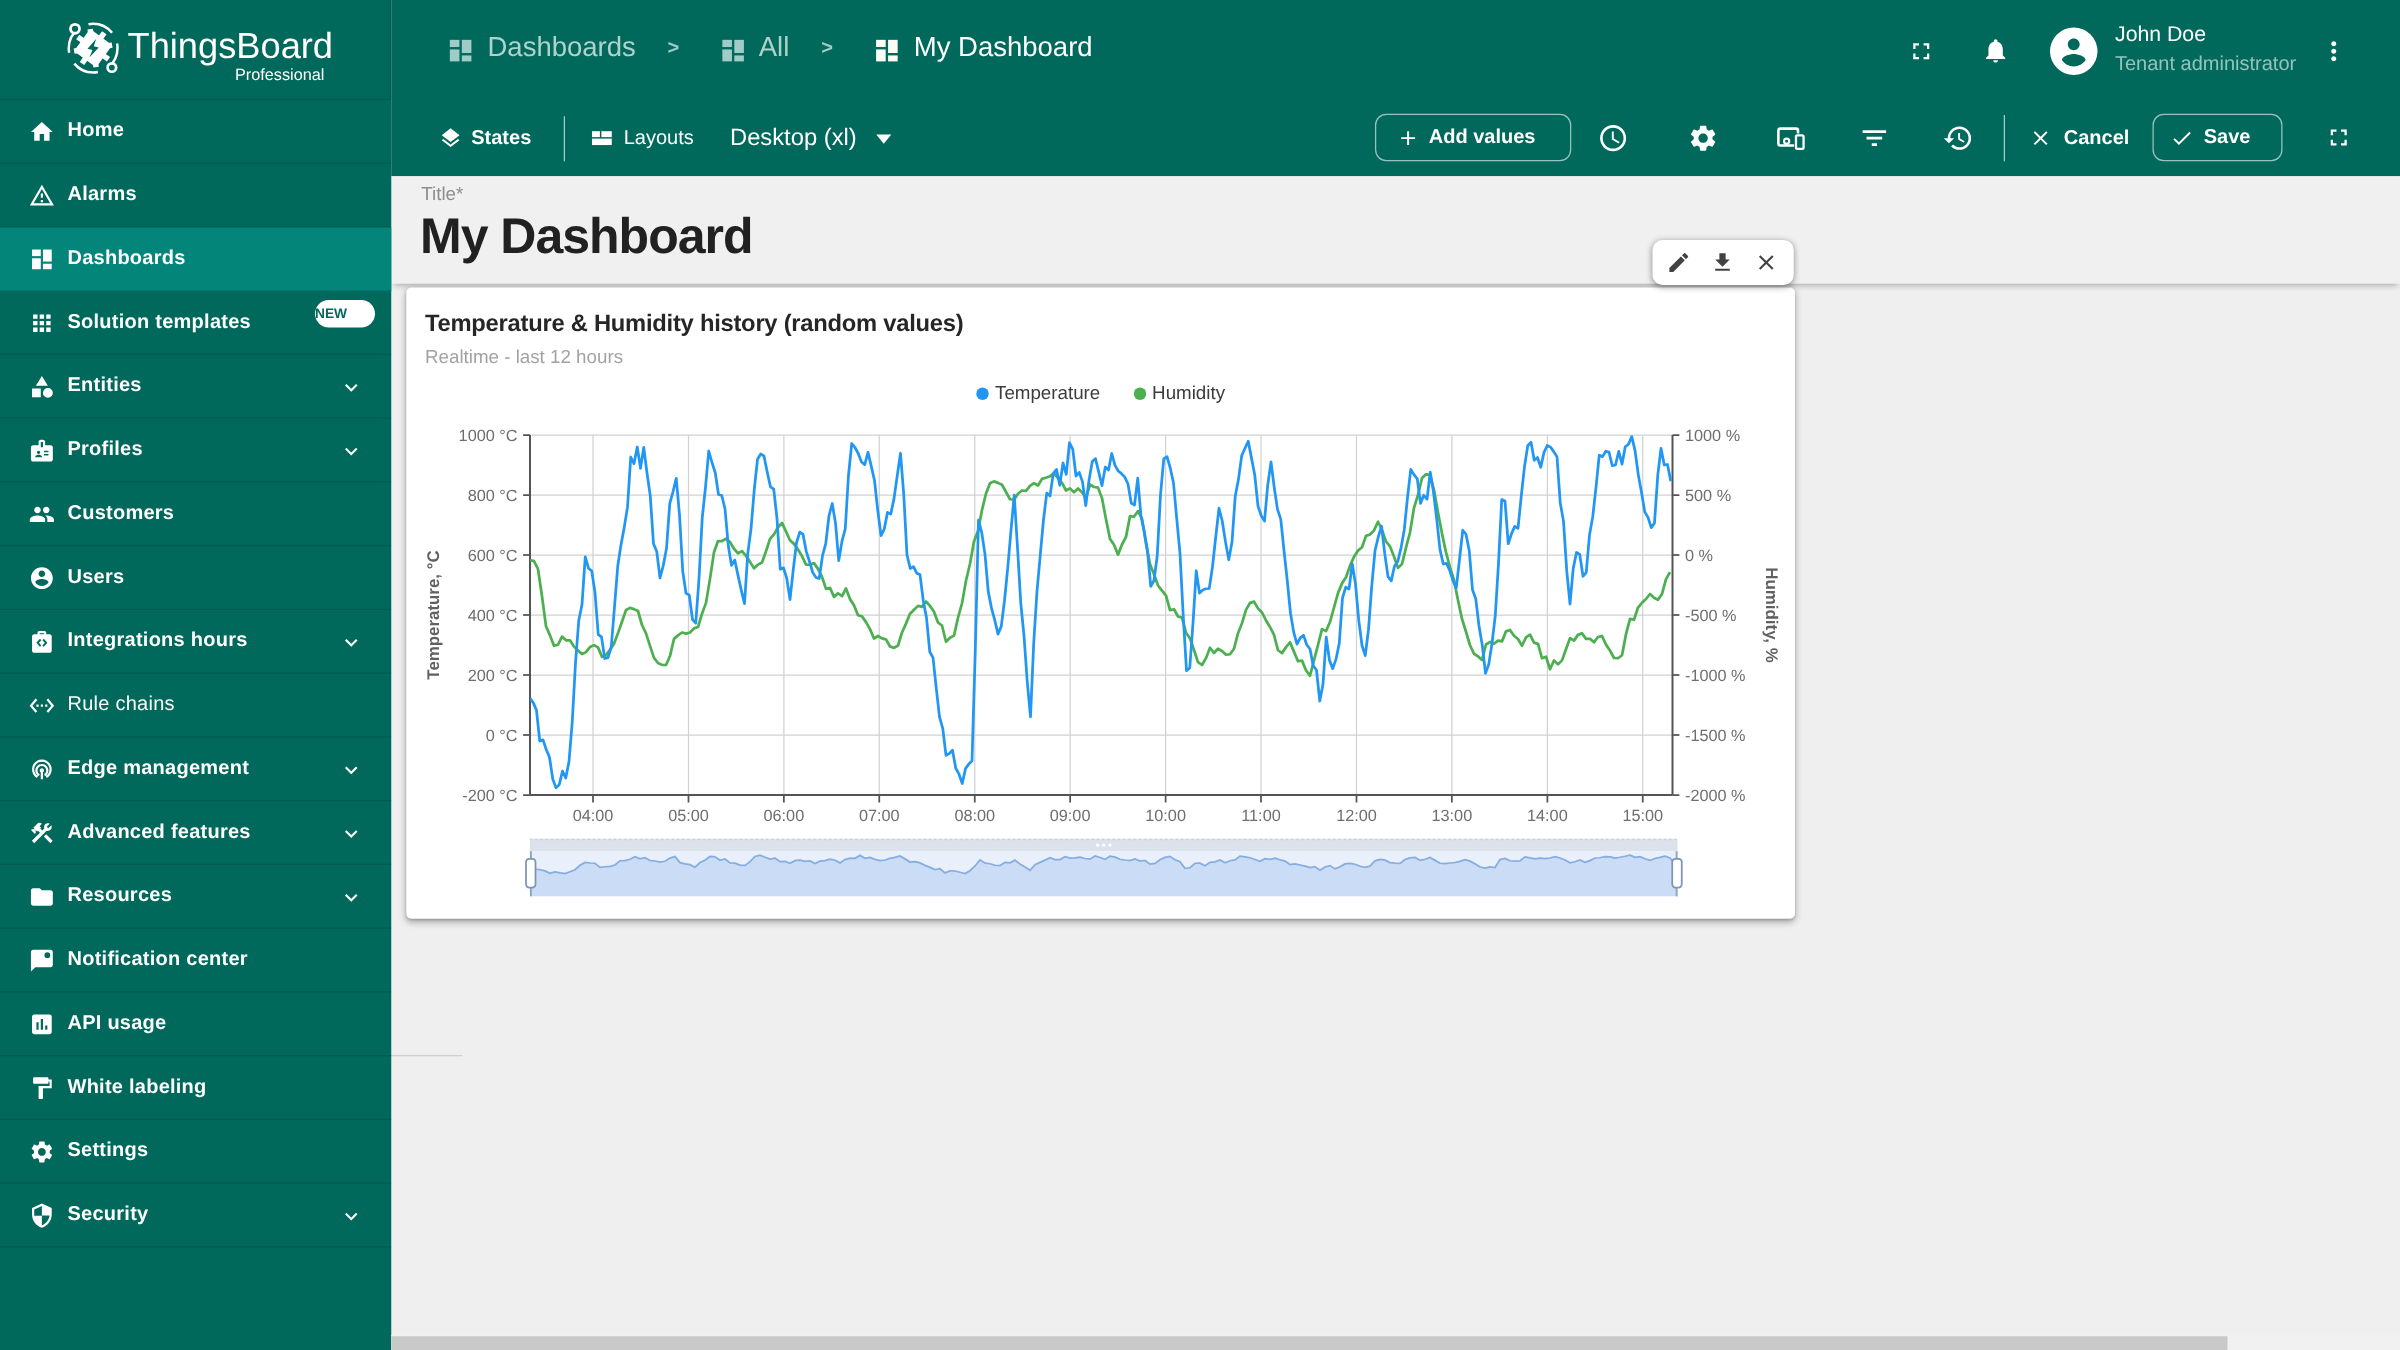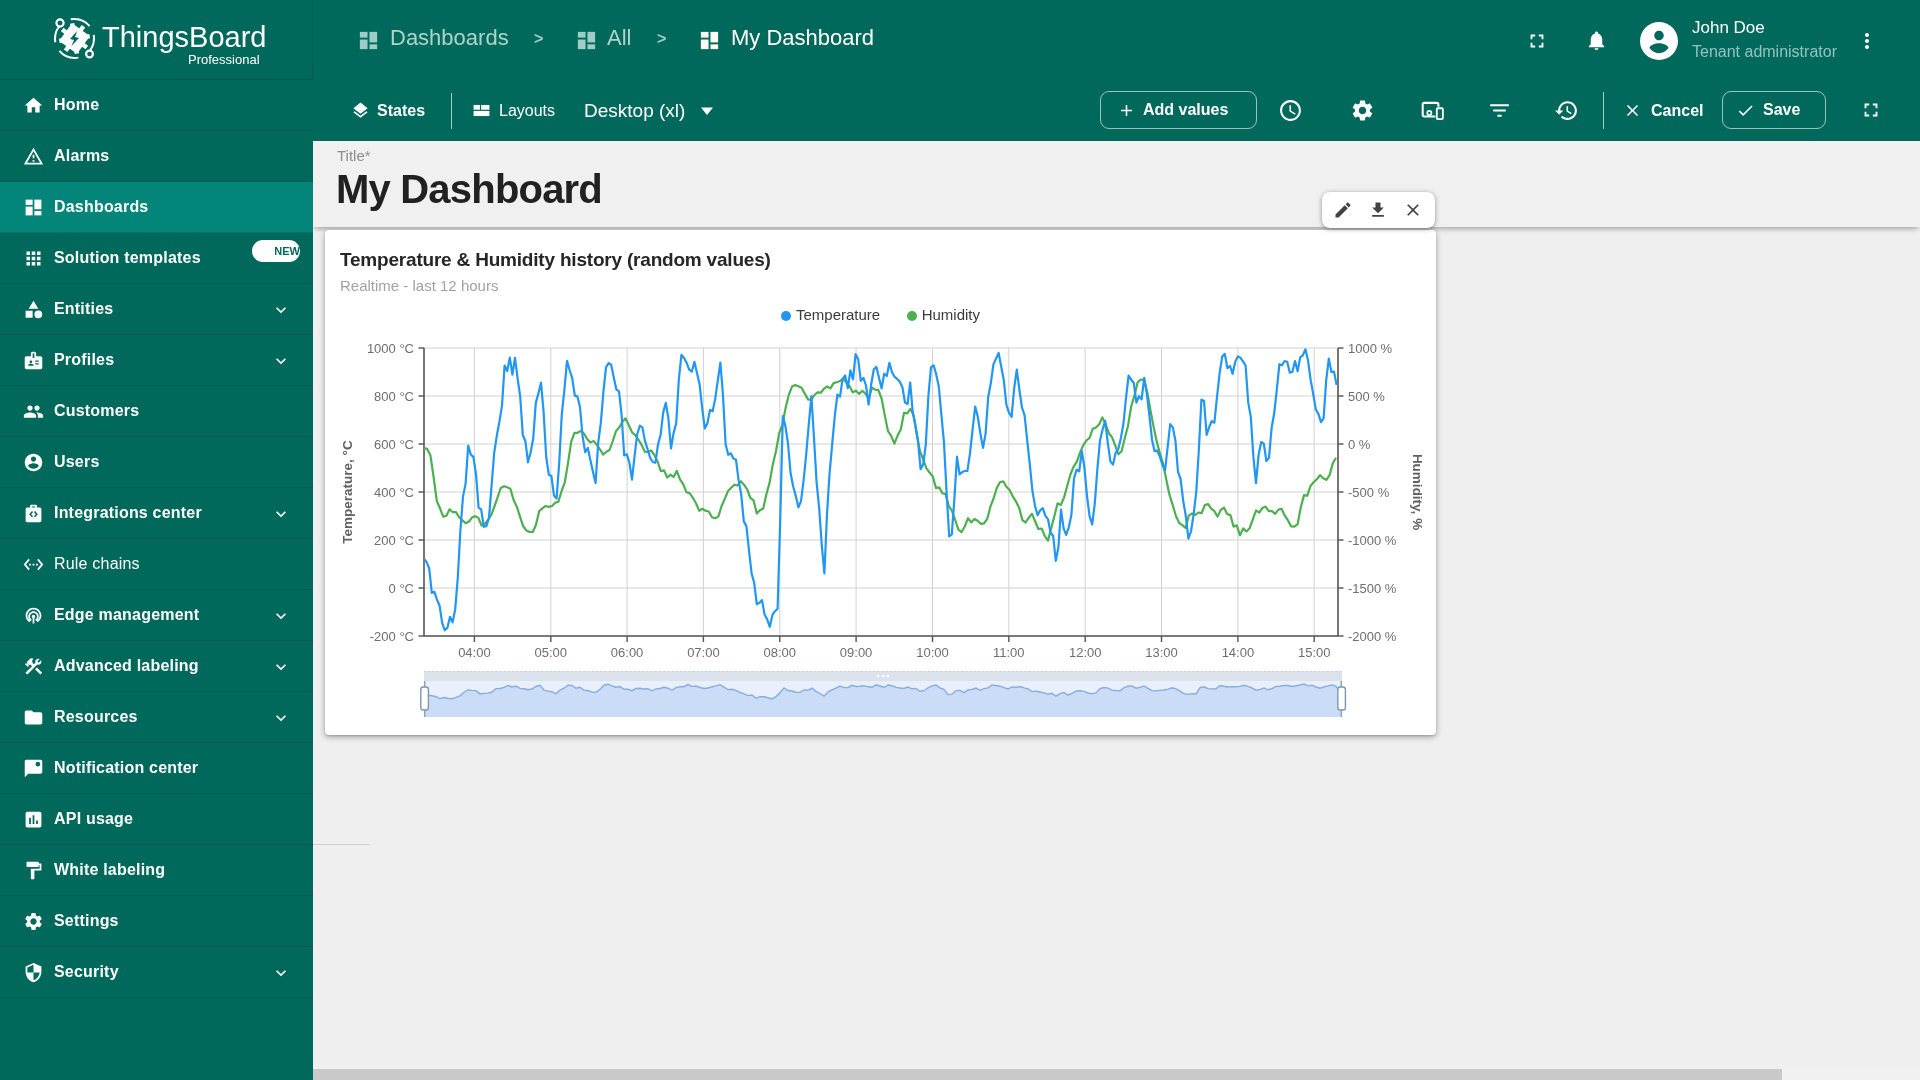--- a/index.html
+++ b/index.html
@@ -173,21 +173,21 @@
       <rect x="13" y="3" width="8" height="11"></rect>
       <rect x="13" y="16" width="8" height="5"></rect>
     </svg>
     <div style="position:absolute;left:54px;top:16px;font-size:16px;font-weight:700;color:#fff;letter-spacing:0.2px">Dashboards</div>
   </div>
 <div style="position:absolute;left:0;top:233px;width:313px;height:51px;border-bottom:1px solid rgba(0,0,0,0.13);box-sizing:border-box">
     <svg style="position:absolute;left:23px;top:15px" width="21" height="21" viewBox="0 0 24 24" fill="#fff">
       <path d="M4 8h4V4H4v4zm6 12h4v-4h-4v4zm-6 0h4v-4H4v4zm0-6h4v-4H4v4zm6 0h4v-4h-4v4zm6-10v4h4V4h-4zm-6 4h4V4h-4v4zm6 6h4v-4h-4v4zm0 6h4v-4h-4v4z"></path>
     </svg>
     <div style="position:absolute;left:54px;top:16px;font-size:16px;font-weight:700;color:#fff;letter-spacing:0.2px">Solution templates</div>
-    <div style="position:absolute;left:252px;top:7px;width:48px;height:22px;background:#fff;border-radius:11px;text-align:right;line-height:22px;font-size:11px;font-weight:700;color:#00695c">NEW</div>
+    <div style="position:absolute;left:252px;top:7px;width:48px;height:22px;background:#fff;border-radius:11px;text-align:left;line-height:22px;font-size:11px;font-weight:700;color:#00695c">NEW</div>
   </div>
 <div style="position:absolute;left:0;top:284px;width:313px;height:51px;border-bottom:1px solid rgba(0,0,0,0.13);box-sizing:border-box">
     <svg style="position:absolute;left:23px;top:15px" width="21" height="21" viewBox="0 0 24 24" fill="#fff">
       <path d="M12 2l-5.5 9h11z M17.5 17.5m-4.5 0a4.5 4.5 0 1 0 9 0 4.5 4.5 0 1 0-9 0 M3 13.5h8v8H3z"></path>
     </svg>
     <div style="position:absolute;left:54px;top:16px;font-size:16px;font-weight:700;color:#fff;letter-spacing:0.2px">Entities</div>
     <svg style="position:absolute;left:271px;top:16px" width="20" height="20" viewBox="0 0 24 24" fill="#fff">
       <path d="M16.59 8.59L12 13.17 7.41 8.59 6 10l6 6 6-6z"></path>
     </svg>
   </div>
@@ -210,21 +210,21 @@
     <svg style="position:absolute;left:23px;top:15px" width="21" height="21" viewBox="0 0 24 24" fill="#fff">
       <path d="M12 2C6.48 2 2 6.48 2 12s4.48 10 10 10 10-4.48 10-10S17.52 2 12 2zm0 3c1.66 0 3 1.34 3 3s-1.34 3-3 3-3-1.34-3-3 1.34-3 3-3zm0 14.2c-2.5 0-4.71-1.28-6-3.22.03-1.99 4-3.08 6-3.08 1.99 0 5.97 1.09 6 3.08-1.29 1.94-3.5 3.22-6 3.22z"></path>
     </svg>
     <div style="position:absolute;left:54px;top:16px;font-size:16px;font-weight:700;color:#fff;letter-spacing:0.2px">Users</div>
   </div>
 <div style="position:absolute;left:0;top:488px;width:313px;height:51px;border-bottom:1px solid rgba(0,0,0,0.13);box-sizing:border-box">
     <svg style="position:absolute;left:23px;top:15px" width="21" height="21" viewBox="0 0 24 24">
       <path fill="#fff" d="M19 5h-3V3.5C16 2.7 15.3 2 14.5 2h-5C8.7 2 8 2.7 8 3.5V5H5C3.9 5 3 5.9 3 7v13c0 1.1.9 2 2 2h14c1.1 0 2-.9 2-2V7c0-1.1-.9-2-2-2zm-9-1h4v1h-4V4z"></path>
       <path fill="#00695c" d="M10.2 9.2L7 12.8l3.2 3.6 1.3-1.2-2.2-2.4 2.2-2.4zM13.8 9.2l-1.3 1.2 2.2 2.4-2.2 2.4 1.3 1.2 3.2-3.6z"></path>
     </svg>
-    <div style="position:absolute;left:54px;top:16px;font-size:16px;font-weight:700;color:#fff;letter-spacing:0.2px">Integrations center</div>
+    <div style="position:absolute;left:54px;top:16px;font-size:16px;font-weight:700;color:#fff;letter-spacing:0.2px">Integrations hours</div>
     <svg style="position:absolute;left:271px;top:16px" width="20" height="20" viewBox="0 0 24 24" fill="#fff">
       <path d="M16.59 8.59L12 13.17 7.41 8.59 6 10l6 6 6-6z"></path>
     </svg>
   </div>
 <div style="position:absolute;left:0;top:539px;width:313px;height:51px;border-bottom:1px solid rgba(0,0,0,0.13);box-sizing:border-box">
     <svg style="position:absolute;left:23px;top:15px" width="21" height="21" viewBox="0 0 24 24" fill="#fff">
       <path d="M7.77 6.76L6.23 5.48.82 12l5.41 6.52 1.54-1.28L3.42 12l4.35-5.24zM7 13h2v-2H7v2zm10-2h-2v2h2v-2zm-6 2h2v-2h-2v2zm6.77-7.52l-1.54 1.28L20.58 12l-4.35 5.24 1.54 1.28L23.18 12l-5.41-6.52z"></path>
     </svg>
     <div style="position:absolute;left:54px;top:16px;font-size:16px;font-weight:400;color:#fff;letter-spacing:0.2px">Rule chains</div>
   </div>
@@ -234,21 +234,21 @@
     </svg>
     <div style="position:absolute;left:54px;top:16px;font-size:16px;font-weight:700;color:#fff;letter-spacing:0.2px">Edge management</div>
     <svg style="position:absolute;left:271px;top:16px" width="20" height="20" viewBox="0 0 24 24" fill="#fff">
       <path d="M16.59 8.59L12 13.17 7.41 8.59 6 10l6 6 6-6z"></path>
     </svg>
   </div>
 <div style="position:absolute;left:0;top:641px;width:313px;height:51px;border-bottom:1px solid rgba(0,0,0,0.13);box-sizing:border-box">
     <svg style="position:absolute;left:23px;top:15px" width="21" height="21" viewBox="0 0 24 24" fill="#fff">
       <path d="M13.7826 15.1719l2.1213-2.1213 5.9963 5.9962-2.1213 2.1213zM17.5 10c1.93 0 3.5-1.57 3.5-3.5 0-.58-.16-1.12-.41-1.6l-2.7 2.7-1.49-1.49 2.7-2.7c-.48-.25-1.02-.41-1.6-.41C15.57 3 14 4.57 14 6.5c0 .41.08.8.21 1.16l-1.85 1.85-1.78-1.78.71-.71-1.41-1.41L12 3.49c-1.17-1.17-3.07-1.17-4.24 0L4.22 7.03l1.41 1.41H2.81l-.71.71 3.54 3.54.71-.71V9.15l1.41 1.41.71-.71 1.78 1.78-7.41 7.41 2.12 2.12L16.34 9.79c.36.13.75.21 1.16.21z"></path>
     </svg>
-    <div style="position:absolute;left:54px;top:16px;font-size:16px;font-weight:700;color:#fff;letter-spacing:0.2px">Advanced labeling</div>
+    <div style="position:absolute;left:54px;top:16px;font-size:16px;font-weight:700;color:#fff;letter-spacing:0.2px">Advanced features</div>
     <svg style="position:absolute;left:271px;top:16px" width="20" height="20" viewBox="0 0 24 24" fill="#fff">
       <path d="M16.59 8.59L12 13.17 7.41 8.59 6 10l6 6 6-6z"></path>
     </svg>
   </div>
 <div style="position:absolute;left:0;top:692px;width:313px;height:51px;border-bottom:1px solid rgba(0,0,0,0.13);box-sizing:border-box">
     <svg style="position:absolute;left:23px;top:15px" width="21" height="21" viewBox="0 0 24 24" fill="#fff">
       <path d="M10 4H4c-1.1 0-1.99.9-1.99 2L2 18c0 1.1.9 2 2 2h16c1.1 0 2-.9 2-2V8c0-1.1-.9-2-2-2h-8l-2-2z"></path>
     </svg>
     <div style="position:absolute;left:54px;top:16px;font-size:16px;font-weight:700;color:#fff;letter-spacing:0.2px">Resources</div>
     <svg style="position:absolute;left:271px;top:16px" width="20" height="20" viewBox="0 0 24 24" fill="#fff">

